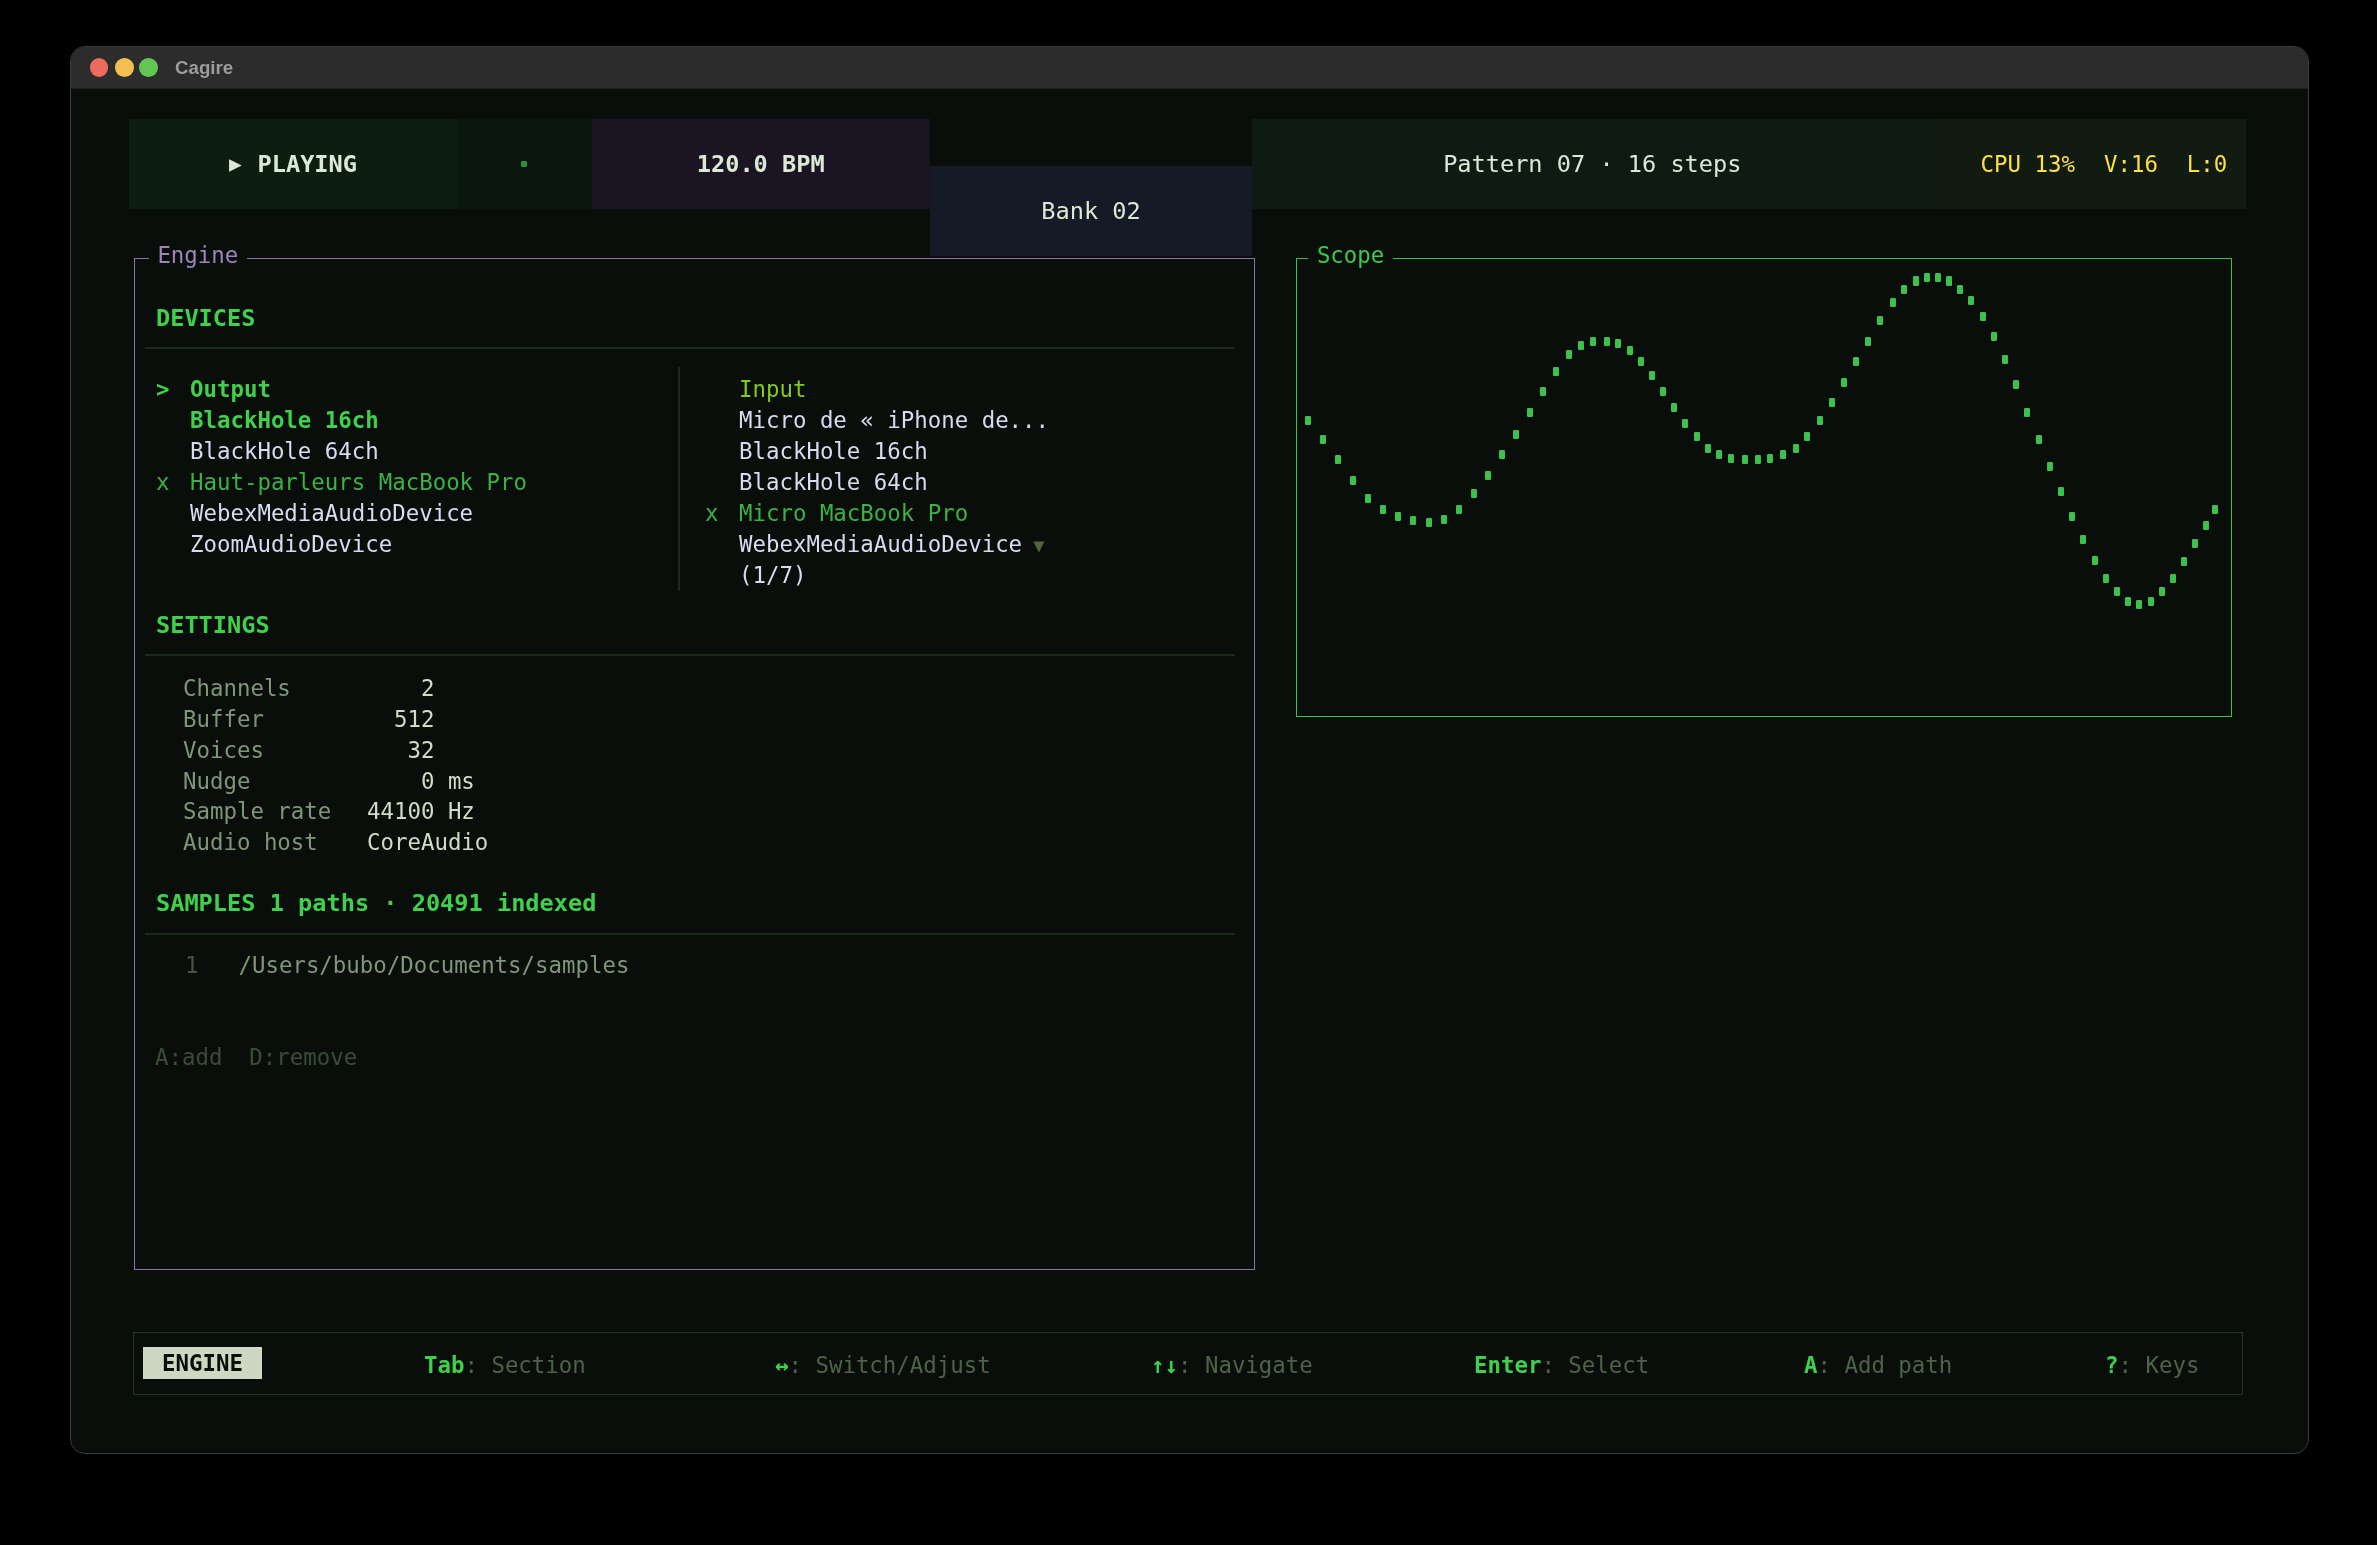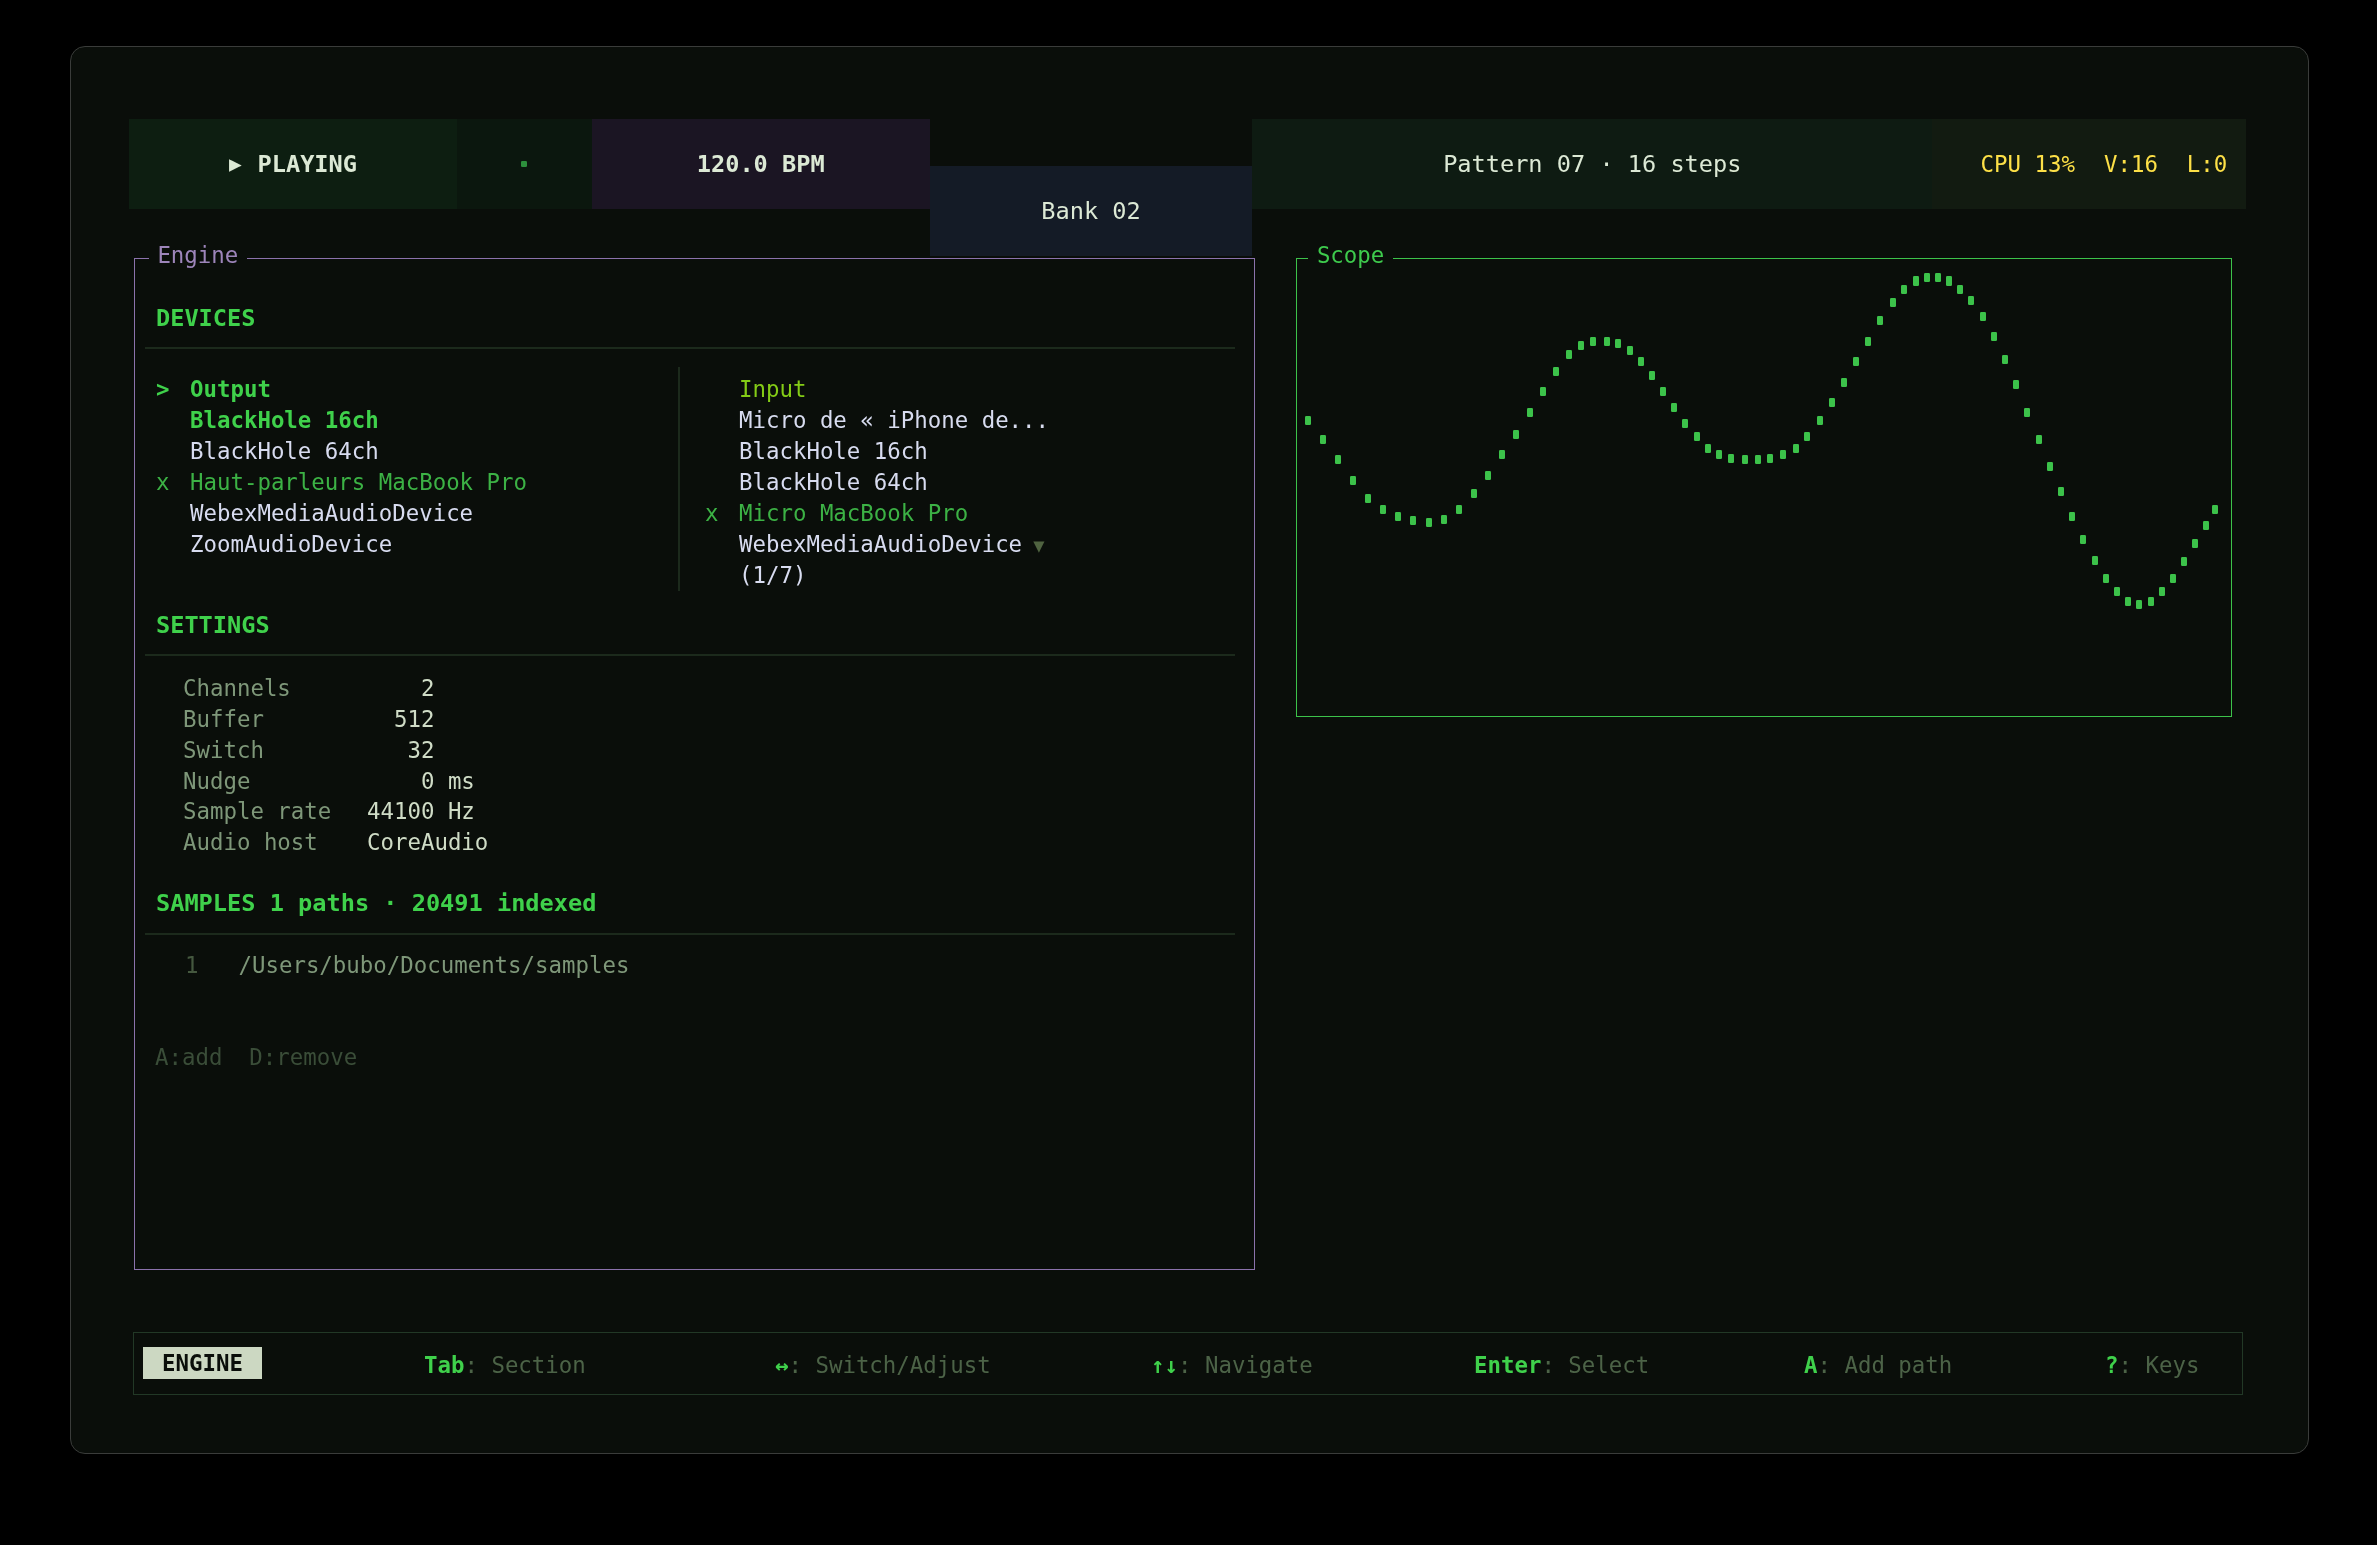--- a/index.html
+++ b/index.html
@@ -71,20 +71,26 @@
                 font-weight:bold;}
   .hint{position:absolute;top:18.7px;font-size:22.4px;white-space:pre;}
   .hint .k{color:#3fd14b;font-weight:bold;}
   .hint .d{color:#4c6347;}
 </style>
 </head>
 <body>
 
 <div class="abs window">
 
+  <div class="abs titlebar">
+    <div class="abs tl red"></div>
+    <div class="abs tl yellow"></div>
+    <div class="abs tl green"></div>
+    <div class="abs win-title">Cagire</div>
+  </div>
 
   <div class="abs statusbar">
     <div class="seg seg-playing"><span class="play-icon">▶</span><span>PLAYING</span></div>
     <div class="seg seg-beat">
       <span class="beat-dot"></span>
     </div>
     <div class="seg seg-bpm">120.0 BPM</div>
     <div class="seg seg-bank">Bank 02</div>
     <div class="seg seg-pattern">Pattern 07 · 16 steps</div>
     <div class="seg seg-cpu"><span>CPU 13%</span><span>V:16</span><span>L:0</span></div>
@@ -113,21 +119,21 @@
         <div class="dev-row act" style="left: 570px; top: 242px;"><span class="dev-marker">x</span><span class="dev-name">Micro MacBook Pro</span></div>
         <div class="dev-row " style="left: 570px; top: 273px;"><span class="dev-marker"></span><span class="dev-name">WebexMediaAudioDevice</span><span class="dev-caret">▼</span></div>
         <div class="dev-row pager" style="left: 570px; top: 304px;"><span class="dev-marker"></span><span class="dev-name">(1/7)</span></div>
       </div>
 
     <div class="abs sect-header" style="left:21px;top:354px;">SETTINGS</div>
     <div class="hdivider" style="top:395px;"></div>
     <div id="settings-rows">
         <div class="set-row" style="left: 48px; top: 417px; width: 560px;"><span class="set-label">Channels</span><span class="set-value">    2</span></div>
         <div class="set-row" style="left: 48px; top: 448px; width: 560px;"><span class="set-label">Buffer</span><span class="set-value">  512</span></div>
-        <div class="set-row" style="left: 48px; top: 479px; width: 560px;"><span class="set-label">Switch</span><span class="set-value">   32</span></div>
+        <div class="set-row" style="left: 48px; top: 479px; width: 560px;"><span class="set-label">Voices</span><span class="set-value">   32</span></div>
         <div class="set-row" style="left: 48px; top: 510px; width: 560px;"><span class="set-label">Nudge</span><span class="set-value">    0 ms</span></div>
         <div class="set-row" style="left: 48px; top: 540px; width: 560px;"><span class="set-label">Sample rate</span><span class="set-value">44100 Hz</span></div>
         <div class="set-row" style="left: 48px; top: 571px; width: 560px;"><span class="set-label">Audio host</span><span class="set-value">CoreAudio</span></div>
       </div>
 
     <div class="abs sect-header" style="left:21px;top:632px;"><span>SAMPLES</span>  <span>1 paths · 20491 indexed</span></div>
     <div class="hdivider" style="top:674px;"></div>
     <div class="abs dev-row" style="left:50px;top:694px;"><span class="samples-num">1</span><span style="display:inline-block;width:40px;"></span><span class="samples-path">/Users/bubo/Documents/samples</span></div>
     <div class="abs dev-row samples-hints" style="left:20px;top:786px;">A:add  D:remove</div>
   </div>

